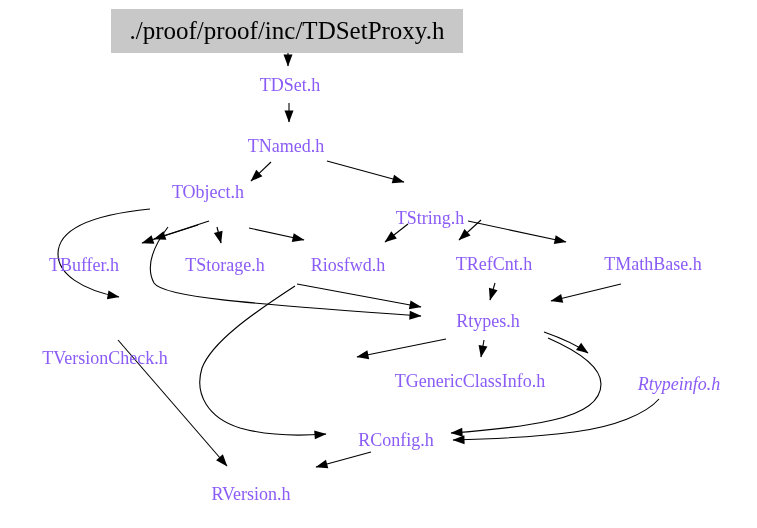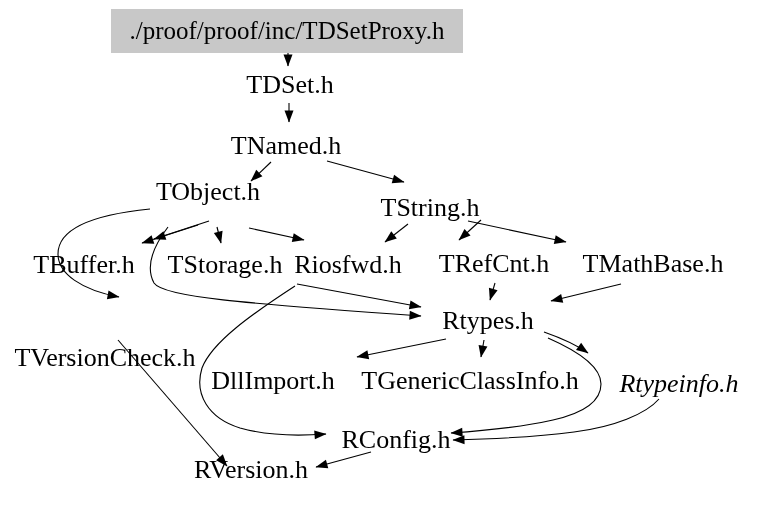--- a/index.html
+++ b/index.html
@@ -4,21 +4,21 @@
 <style>
   html,body { margin:0; padding:0; background:#ffffff; }
   .canvas {
     position:relative; width:757px; height:528px; background:#ffffff;
     font-family:"Liberation Serif","DejaVu Serif",serif; overflow:hidden;
   }
   .canvas svg { position:absolute; left:0; top:0; }
   .edge { fill:none; stroke:#000000; stroke-width:1.1px; }
   .node {
     position:absolute; transform:translate(-50%,-50%);
-    font-size:26px; color:#000000; white-space:nowrap; line-height:1;
+    font-size:18px; color:#8b5cf6; white-space:nowrap; line-height:1;
   }
   .node-root {
     position:absolute; transform:translate(-50%,-50%);
     width:352px; height:44px; background:#c8c8c8;
     display:flex; align-items:center; justify-content:center;
     font-size:25px; color:#000000; white-space:nowrap;
   }
 </style>
 </head>
 <body>
@@ -58,27 +58,26 @@
     <path class="edge" marker-end="url(#ah)" d="M371,452 L316,467"></path>
   </svg>
 
   <div class="node-root" style="left:287px; top:31px;">
     <span>./proof/proof/inc/TDSetProxy.h</span>
   </div>
 
   <div class="node" style="left:290px; top:85px;">TDSet.h</div>
   <div class="node" style="left:286px; top:146px;">TNamed.h</div>
   <div class="node" style="left:208px; top:192px;">TObject.h</div>
-  <div class="node" style="left:430px; top:208px;">TString.h</div>
+  <div class="node" style="left:430px; top:218px;">TString.h</div>
   <div class="node" style="left:84px;  top:265px;">TBuffer.h</div>
   <div class="node" style="left:225px; top:265px;">TStorage.h</div>
   <div class="node" style="left:348px; top:265px;">Riosfwd.h</div>
   <div class="node" style="left:494px; top:264px;">TRefCnt.h</div>
   <div class="node" style="left:653px; top:264px;">TMathBase.h</div>
   <div class="node" style="left:105px; top:320px;margin-top:38px;">TVersionCheck.h</div>
   <div class="node" style="left:488px; top:321px;">Rtypes.h</div>
-  <div class="node" style="left:273px; top:381px;">DllImport.h</div>
   <div class="node" style="left:470px; top:381px;">TGenericClassInfo.h</div>
   <div class="node" style="left:679px; top:384px;font-style:italic;">Rtypeinfo.h</div>
   <div class="node" style="left:396px; top:440px;">RConfig.h</div>
-  <div class="node" style="left:251px; top:470px;">RVersion.h</div>
+  <div class="node" style="left:251px; top:494px;">RVersion.h</div>
 
 </div>
 
 </body></html>

